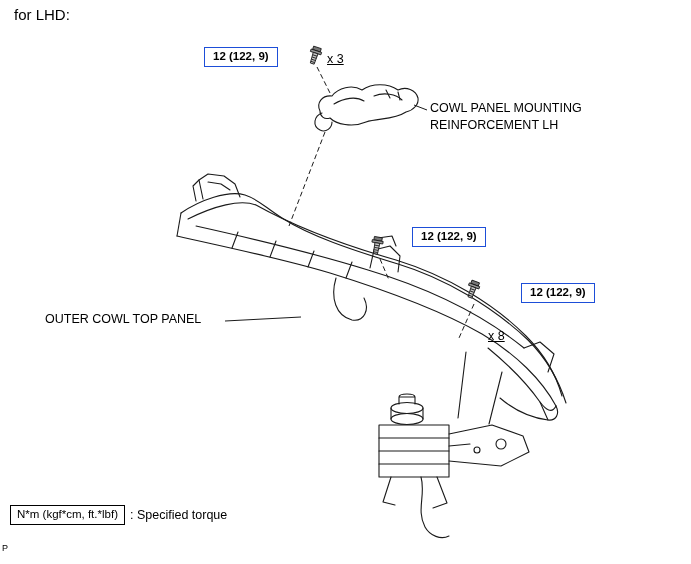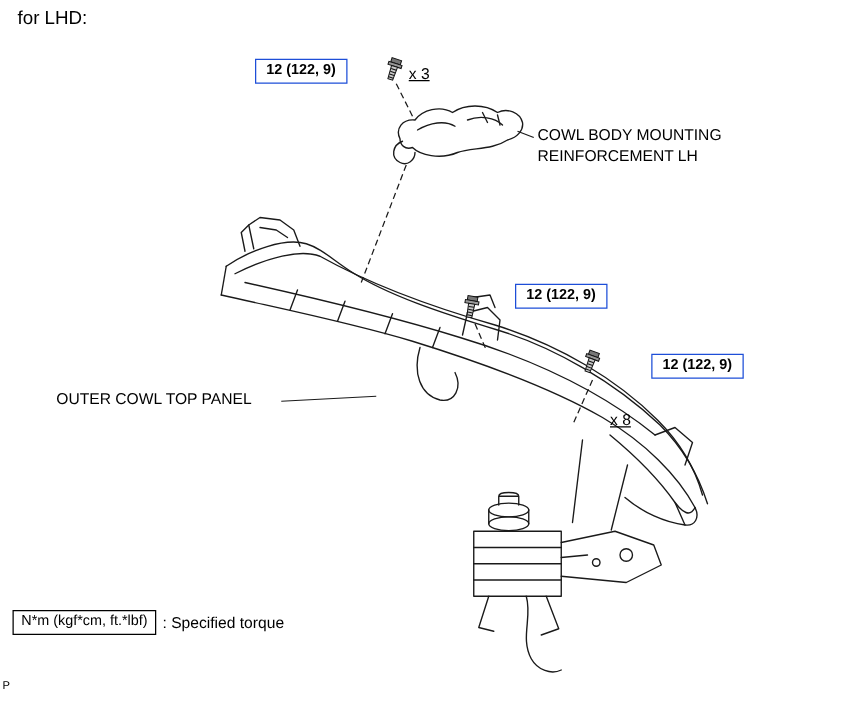--- a/index.html
+++ b/index.html
@@ -15,21 +15,21 @@
   }
   .tq1{left:204px;top:47px;}
   .tq2{left:412px;top:227px;}
   .tq3{left:521px;top:283px;}
   .count{position:absolute;font-size:12.5px;white-space:nowrap;text-decoration:underline;}
   .cnt1{left:327px;top:52px;}
   .cnt3{left:488px;top:288px;margin-top:41px;}
   .part-label{position:absolute;font-size:12.5px;line-height:1.35;white-space:nowrap;}
   .lbl-reinf{left:430px;top:100px;}
   .lbl-panel{left:45px;top:311px;}
-  .footer{position:absolute;left:10px;top:488px;display:flex;align-items:center;gap:5px;font-size:12.5px;justify-content:flex-end;}
+  .footer{position:absolute;left:10px;top:505px;display:flex;align-items:center;gap:5px;font-size:12.5px;justify-content:flex-end;}
   .units-box{border:1px solid #000;padding:3px 6px;font-size:11.5px;line-height:1;background:#fff;}
   .marker{position:absolute;left:2px;top:543px;font-size:9px;}
 </style>
 </head>
 <body>
 
 <div class="page">
 
   <svg class="art" width="691" height="564" viewBox="0 0 691 564">
     <defs>
@@ -113,21 +113,21 @@
 
   <div class="torque-box tq1">12 (122, 9)</div>
   <div class="count cnt1">x 3</div>
 
   <div class="torque-box tq2">12 (122, 9)</div>
 
   <div class="torque-box tq3">12 (122, 9)</div>
   <div class="count cnt3">x 8</div>
 
   <div class="part-label lbl-reinf">
-    <div>COWL BODY MOUNTING</div>
+    <div>COWL PANEL MOUNTING</div>
     <div>REINFORCEMENT LH</div>
   </div>
 
   <div class="part-label lbl-panel">
     <div>OUTER COWL TOP PANEL</div>
   </div>
 
   <div class="footer">
     <span class="units-box">N*m (kgf*cm, ft.*lbf)</span>
     <span>: Specified torque</span>

